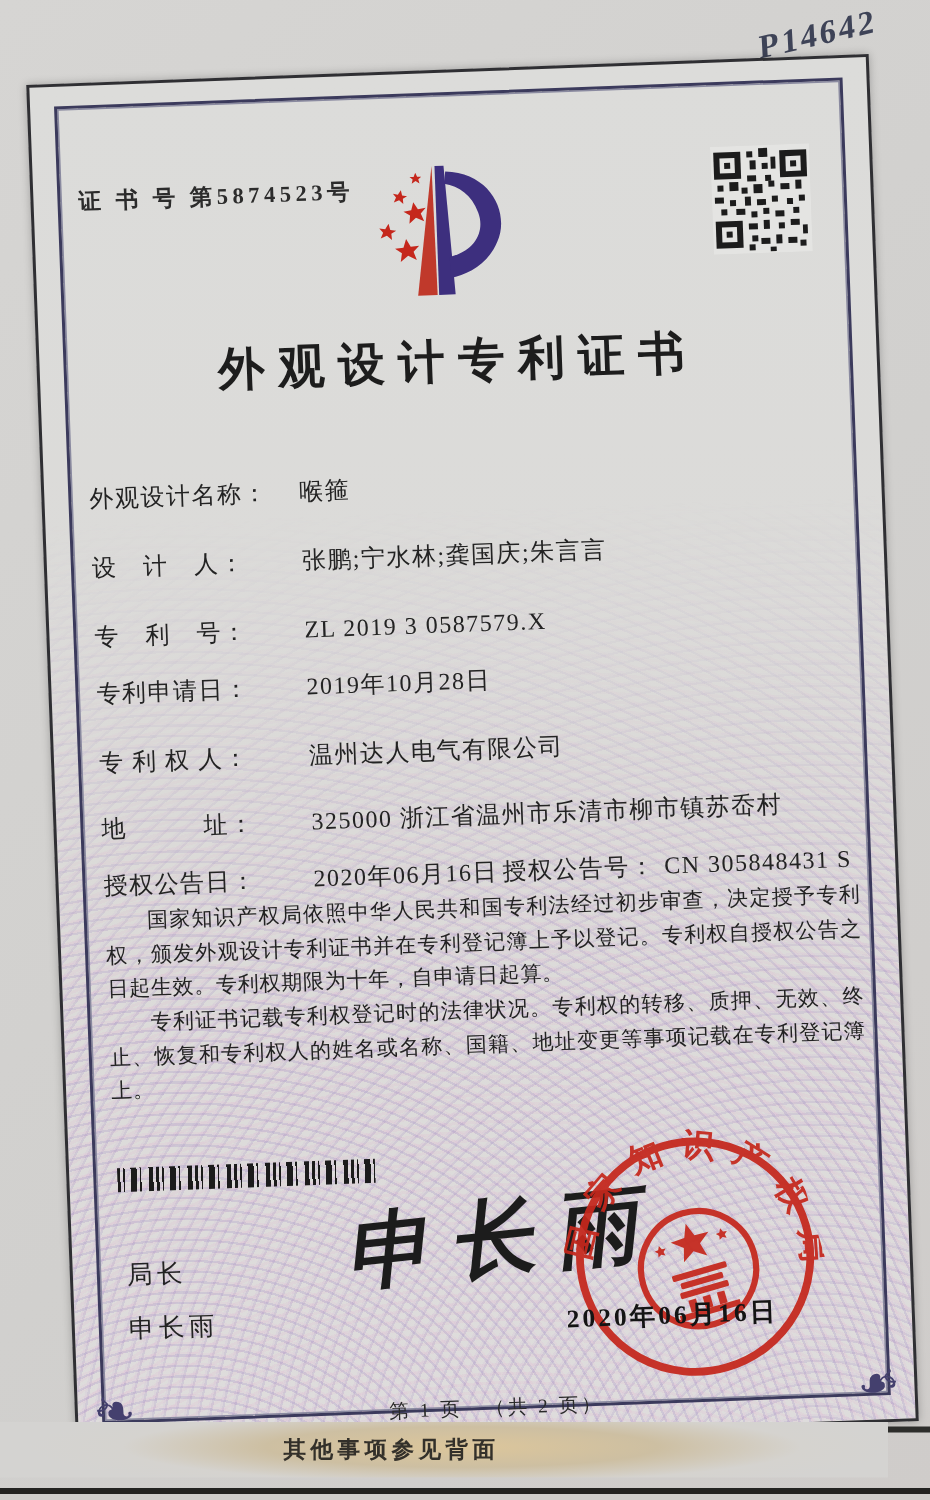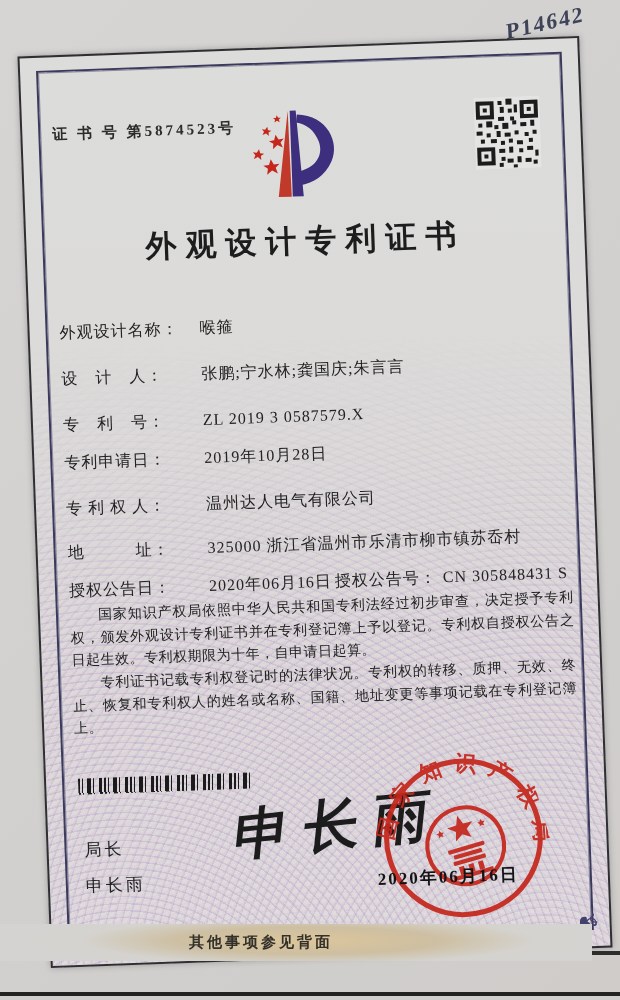--- a/index.html
+++ b/index.html
@@ -103,21 +103,21 @@
   }
 
   .footer-page {
     position:absolute; left:0; right:0; top:882px; text-align:center;
     font-size:13px; color:#2a2a2a; letter-spacing:2px;
   }
 
   
   .edge-line1 { position:absolute; left:0; top:951px; width:620px; height:4px; background:#2d2d2b; z-index:10; }
   .back-strip {
-    position:absolute; left:0; top:924px; width:592px; height:37px; z-index:10;
+    position:absolute; left:0; top:948px; width:592px; height:37px; z-index:10;
     background:radial-gradient(ellipse 290px 30px at 52% 45%, #dcc69b 0%, #cdbfa2 45%, #d5d3cf 78%, #d4d3d1 100%);
   }
   .back-note {
     position:absolute; left:0; right:70px; top:9px; text-align:center;
     font-size:15px; font-weight:bold; color:#33302a; letter-spacing:3px;
   }
   .edge-line2 { position:absolute; left:0; top:992px; width:620px; height:4px; background:#232321; z-index:10; }
   .below { position:absolute; left:0; top:996px; width:620px; height:4px; background:#cfcecc; z-index:10; }
 </style>
 </head>

